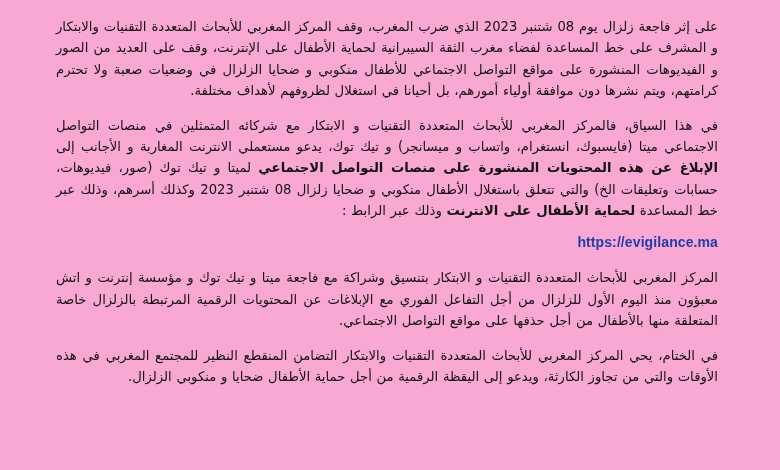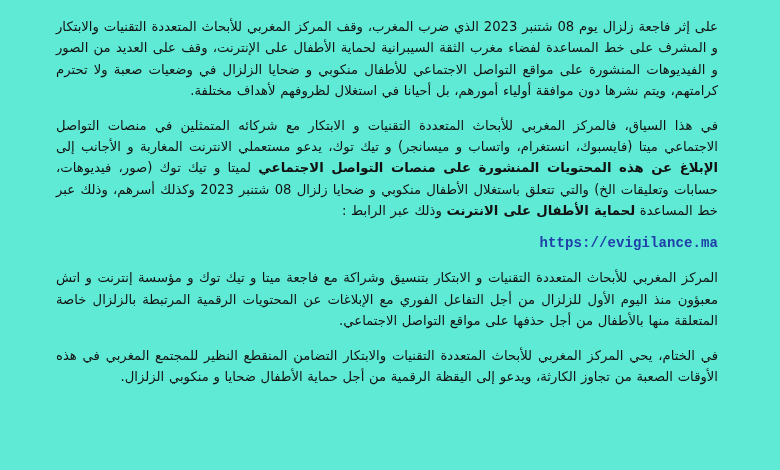--- a/index.html
+++ b/index.html
@@ -11,21 +11,21 @@
     height: 470px;
     background: #ffffff;
     font-family: "DejaVu Sans", "Liberation Sans", sans-serif;
     overflow: hidden;
   }
   .page {
     width: 780px;
     height: 470px;
     box-sizing: border-box;
     padding: 14px 62px 10px 56px;
-    background: #5eead4;
+    background: #f9a8d4;
     position: relative;
   }
   .doc-body {
     direction: rtl;
     text-align: justify;
     text-align-last: right;
     color: #1a1a1a;
   }
   .para {
     font-size: 13.2px;
@@ -44,21 +44,21 @@
   .link-wrap {
     direction: ltr;
     text-align: center;
     margin: 2px 0 16px 0;
   }
   .link {
     color: #1f3fa8;
     font-weight: bold;
     font-size: 14px;
     text-decoration: none;
-    font-family: Liberation Mono, monospace;
+    font-family: Liberation Sans, sans-serif;
     letter-spacing: 0.1px;
   }
   .tight {
     margin-bottom: 11px;
   }
 </style>
 </head>
 <body>
 
 <div class="page">
@@ -69,16 +69,16 @@
     <p class="para tight">
       <span>في هذا السياق، فالمركز المغربي للأبحاث المتعددة التقنيات و الابتكار مع شركائه المتمثلين في منصات التواصل الاجتماعي ميتا (فايسبوك، انستغرام، واتساب و ميسانجر) و تيك توك، يدعو مستعملي الانترنت المغاربة و الأجانب إلى </span><span class="bold">الإبلاغ عن هذه المحتويات المنشورة على منصات التواصل الاجتماعي</span><span> لميتا و تيك توك (صور، فيديوهات، حسابات وتعليقات الخ) والتي تتعلق باستغلال الأطفال منكوبي و ضحايا زلزال 08 شتنبر 2023 وكذلك أسرهم، وذلك عبر خط المساعدة </span><span class="bold">لحماية الأطفال على الانترنت</span><span> وذلك عبر الرابط :</span>
     </p>
 
     <div class="link-wrap">
       <a class="link" href="#">https://evigilance.ma</a>
     </div>
 
     <p class="para">المركز المغربي للأبحاث المتعددة التقنيات و الابتكار بتنسيق وشراكة مع فاجعة ميتا و تيك توك و مؤسسة إنترنت و اتش معبؤون منذ اليوم الأول للزلزال من أجل التفاعل الفوري مع الإبلاغات عن المحتويات الرقمية المرتبطة بالزلزال خاصة المتعلقة منها بالأطفال من أجل حذفها على مواقع التواصل الاجتماعي.</p>
 
-    <p class="para">في الختام، يحي المركز المغربي للأبحاث المتعددة التقنيات والابتكار التضامن المنقطع النظير للمجتمع المغربي في هذه الأوقات الصعبة من تجاوز الكارثة، ويدعو إلى اليقظة الرقمية من أجل حماية الأطفال ضحايا و منكوبي الزلزال.</p>
+    <p class="para">في الختام، يحي المركز المغربي للأبحاث المتعددة التقنيات والابتكار التضامن المنقطع النظير للمجتمع المغربي في هذه الأوقات والتي من تجاوز الكارثة، ويدعو إلى اليقظة الرقمية من أجل حماية الأطفال ضحايا و منكوبي الزلزال.</p>
 
   </div>
 </div>
 
 </body></html>

